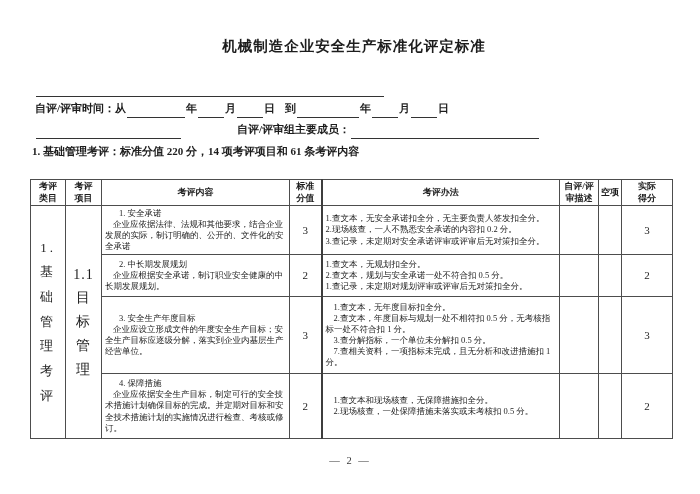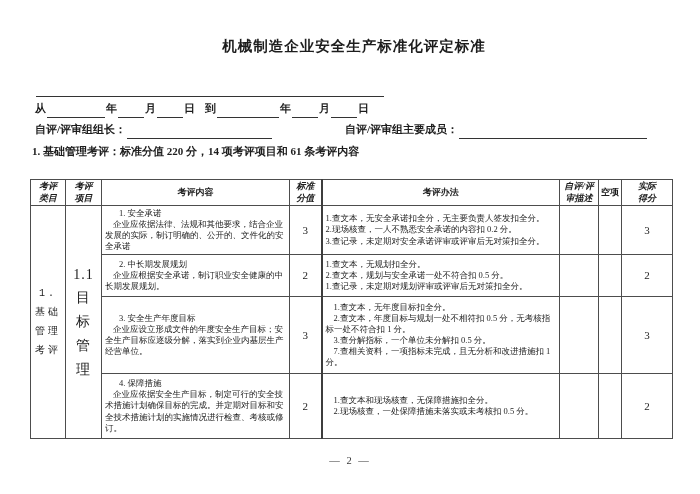--- a/index.html
+++ b/index.html
@@ -19,43 +19,43 @@
   .form-line .lbl{flex:0 0 auto;}
   .blank{
     display:inline-block;border-bottom:1px solid #333;height:14px;
     vertical-align:bottom;margin:0 1px;
   }
   .b-unit{width:348px;}
   .b-from{width:58px;} .b-ym{width:26px;}
   .b-to{width:62px;}
   .b-leader{width:145px;}
   .b-members{width:188px;}
-  .members-group{margin-left:72px;display:flex;align-items:flex-end;}
+  .members-group{margin-left:55px;display:flex;align-items:flex-end;}
   
   .section-heading{margin:4px 28px 20px 32px;font-size:11px;font-weight:bold;line-height:16px;}
   
   table.eval{
     border-collapse:collapse;table-layout:fixed;
     margin-left:30px;width:642px;font-size:8.5px;line-height:1.3;
   }
   table.eval th, table.eval td{
     border:1px solid #4d4d4d;vertical-align:middle;
     padding:1px 3px;box-sizing:border-box;overflow:hidden;
   }
   table.eval th{
     font-size:9px;font-weight:bold;text-align:center;padding:1px 2px;
     height:26px;line-height:1.25;
   }
-  th .hw{display:inline-block;font-style:italic;}
+  th .hw{display:inline-block;}
   th .hw.w2{max-width:22px;}
   th .hw.w3{max-width:34px;}
   .method-col{border-left:2px solid #3d3d3d !important;}
   .cat-cell{
-    text-align:center;font-size:10px;letter-spacing:3px;
-    line-height:1.9;padding:1px 4px;font-family:Liberation Mono, monospace;
+    text-align:center;font-size:13px;letter-spacing:3px;
+    line-height:1.9;padding:1px 4px;
   }
   .proj-cell{
     text-align:center;font-size:14px;letter-spacing:1px;
     line-height:1.7;padding:1px 3px;
   }
   .content-cell p, .method-cell p{margin:0;}
   .content-cell .c-title{text-indent:14px;}
   .content-cell .c-body{text-indent:8px;}
   .method-cell.indented p{text-indent:8px;}
   .score-cell{text-align:center;font-size:11px;}
@@ -68,37 +68,37 @@
 
 <div class="page">
 
   <div class="doc-title">机械制造企业安全生产标准化评定标准</div>
 
   <div class="form-area">
     <div class="form-line">
       <span class="blank b-unit"></span>
     </div>
     <div class="form-line">
+      <span class="lbl">自评/评审时间：</span>
       <span class="lbl">从</span>
       <span class="blank b-from"></span>
       <span class="lbl">年</span>
       <span class="blank b-ym"></span>
       <span class="lbl">月</span>
       <span class="blank b-ym"></span>
       <span class="lbl">日</span>
       <span class="lbl" style="margin-left:10px;">到</span>
       <span class="blank b-to"></span>
       <span class="lbl">年</span>
       <span class="blank b-ym"></span>
       <span class="lbl">月</span>
       <span class="blank b-ym"></span>
       <span class="lbl">日</span>
     </div>
     <div class="form-line">
-      <span class="lbl">自评/评审组组长：</span>
       <span class="blank b-leader"></span>
       <span class="members-group">
         <span class="lbl">自评/评审组主要成员：</span>
         <span class="blank b-members"></span>
       </span>
     </div>
   </div>
 
   <div class="section-heading">1. 基础管理考评：标准分值 220 分，14 项考评项目和 61 条考评内容</div>
 

